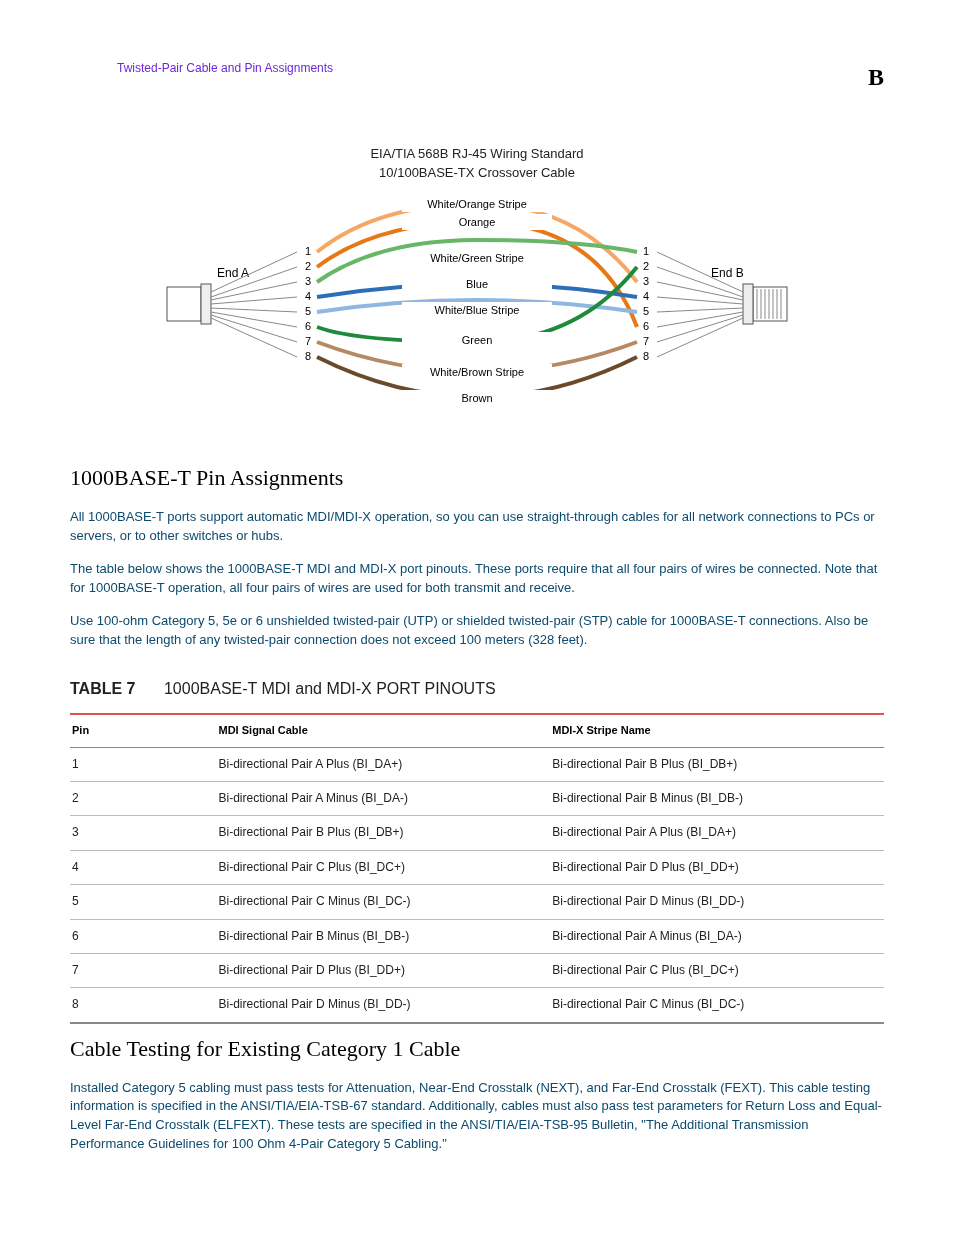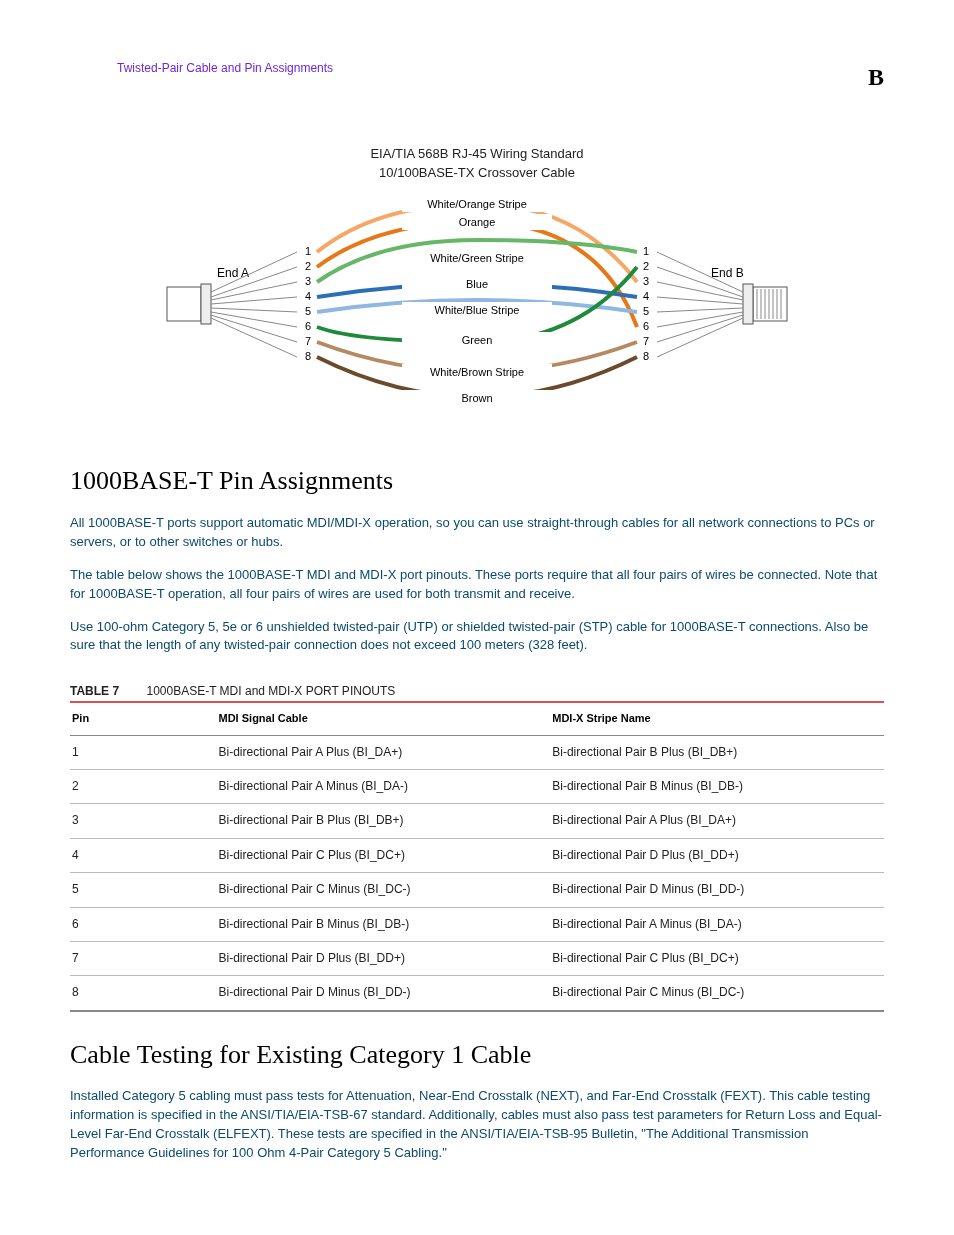--- a/index.html
+++ b/index.html
@@ -33,33 +33,33 @@
     text-align: center;
     font-size: 13px;
     margin-bottom: 10px;
   }
   .diagram {
     display: block;
     margin: 0 auto 30px auto;
   }
   h2 {
     font-family: Georgia, 'Times New Roman', serif;
-    font-size: 26px;
+    font-size: 22px;
     font-weight: normal;
-    margin: 24px 0 14px 0;
+    margin: 9px 0 14px 0;
     color: #000;
   }
   p {
     margin: 0 0 14px 0;
     color: #0c4a6e;
   }
   .table-caption {
-    font-size: 12px;
+    font-size: 16px;
     margin-top: 28px;
-    margin-bottom: 0;
+    margin-bottom: 12px;
   }
   .table-caption .tbl-label {
     font-family: Arial, sans-serif;
     font-weight: bold;
     letter-spacing: 0;
     margin-right: 24px;
   }
   table {
     width: 100%;
     border-collapse: collapse;

